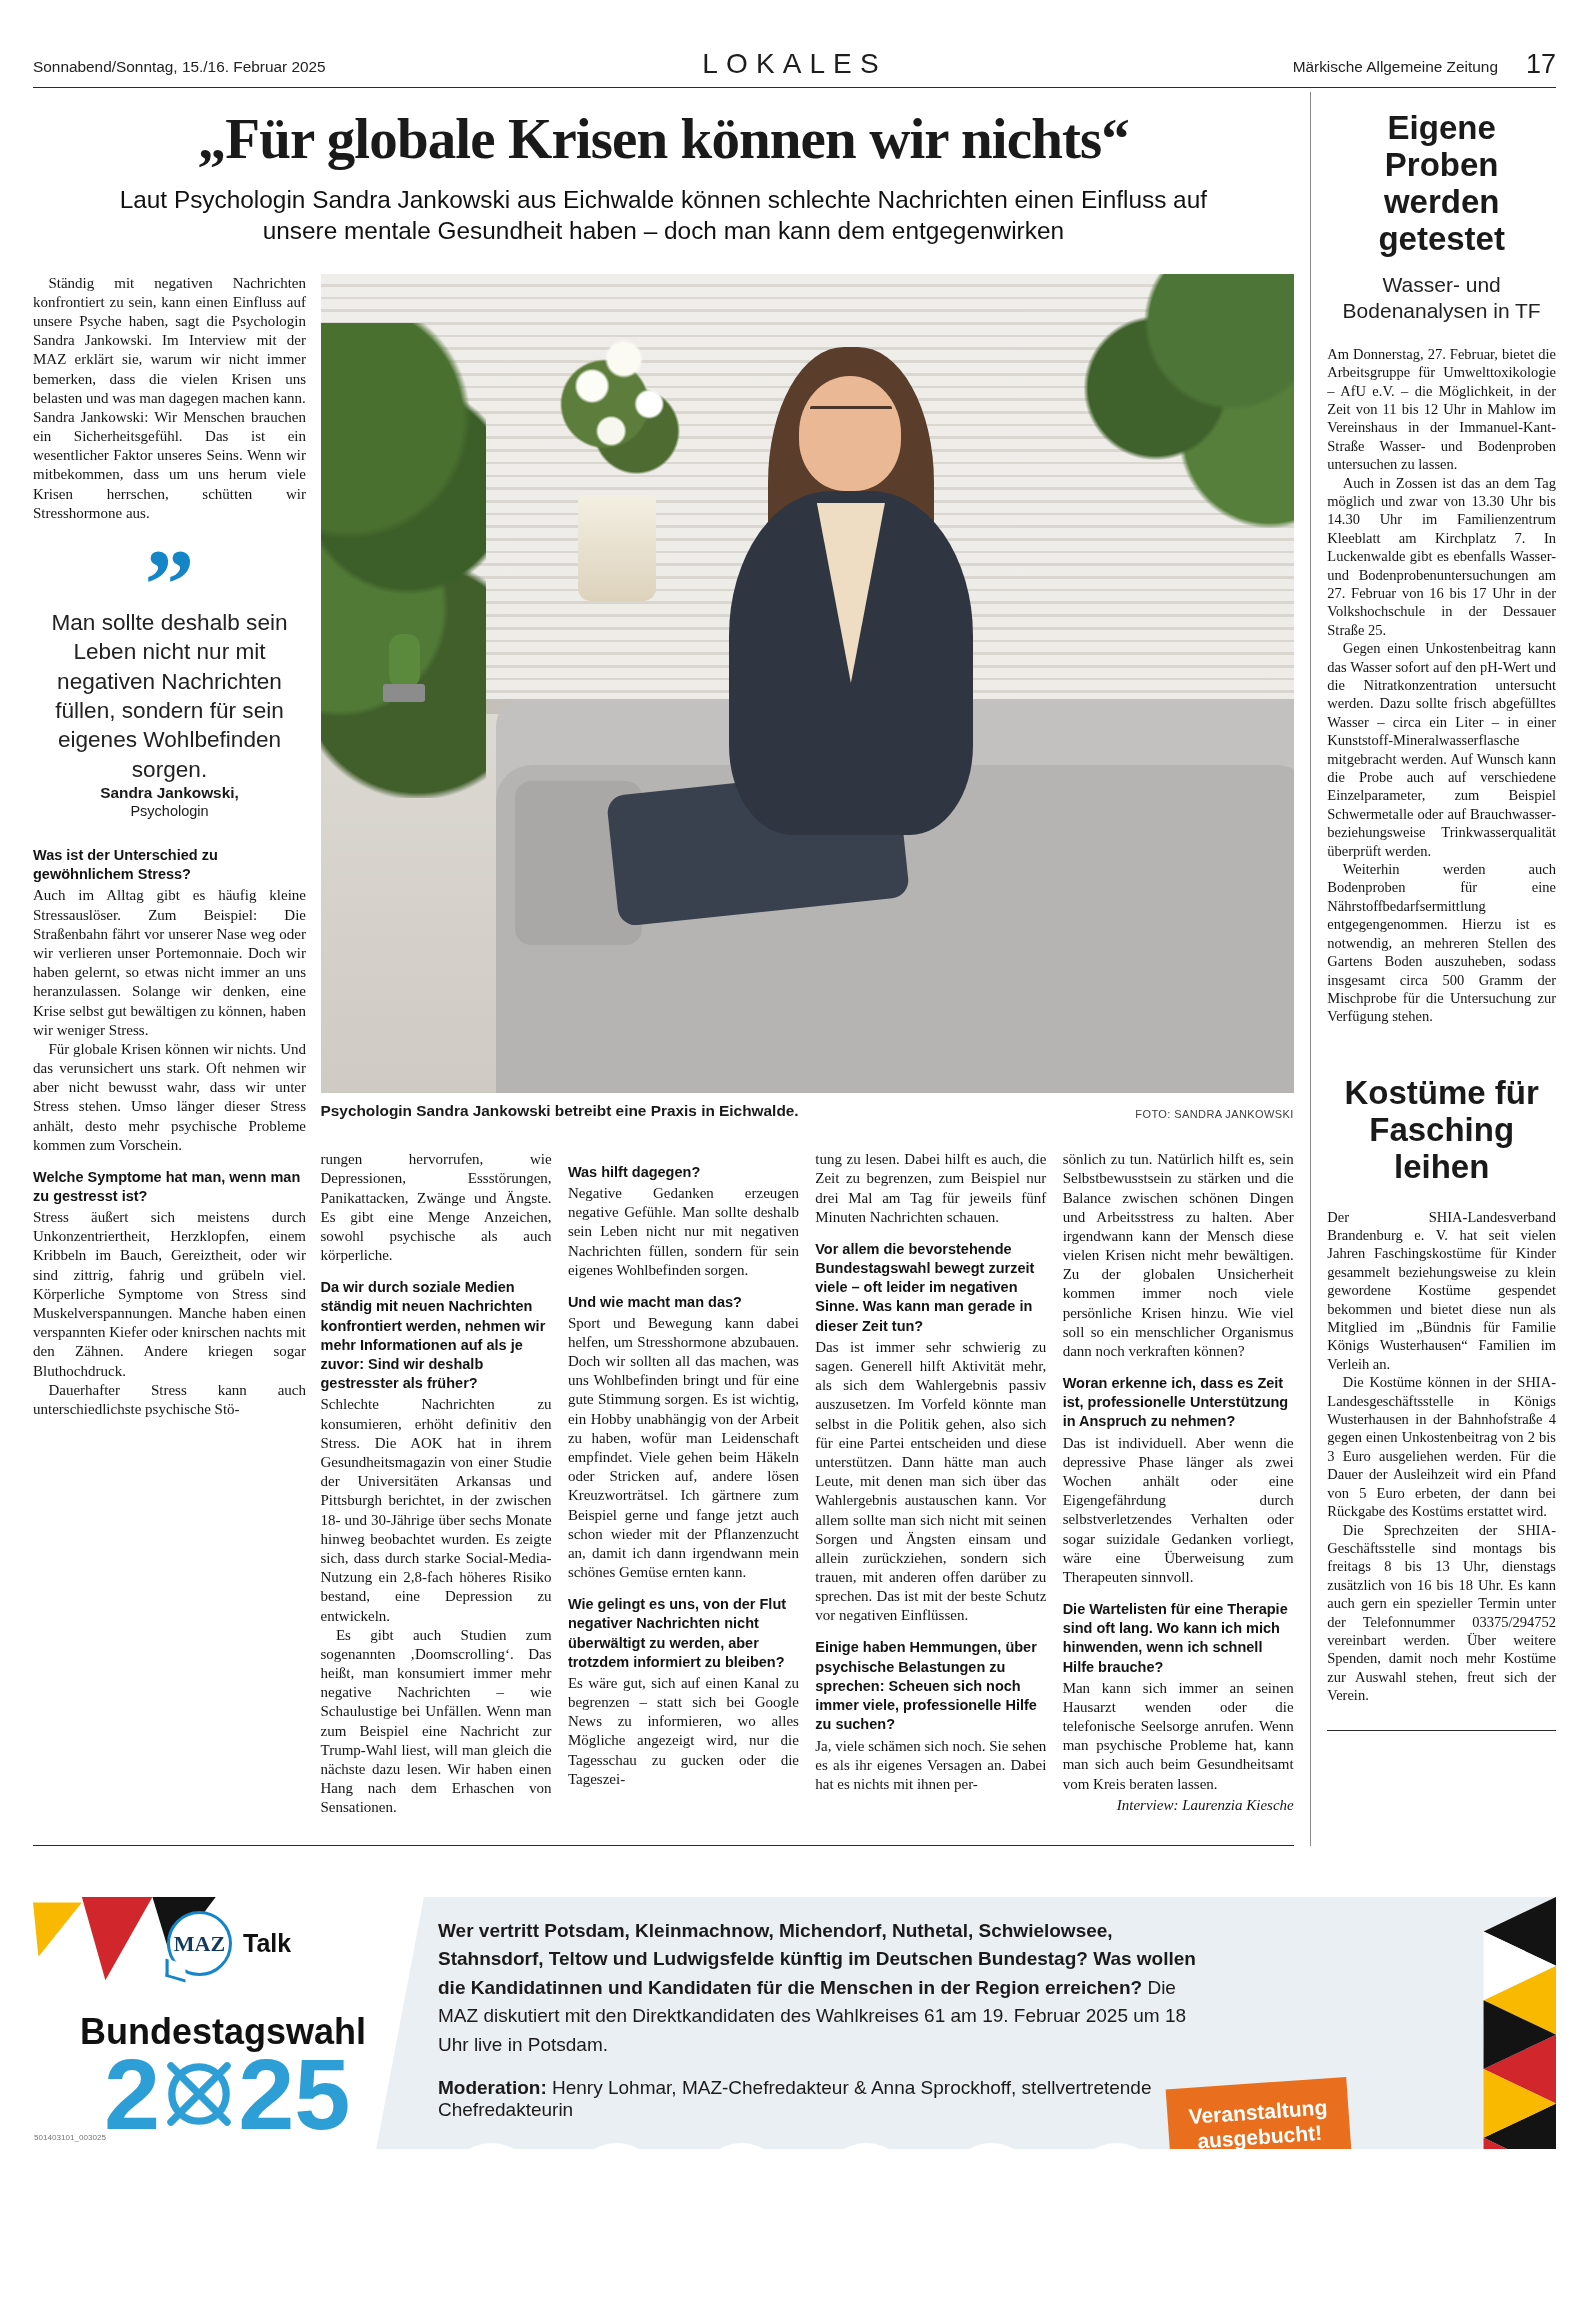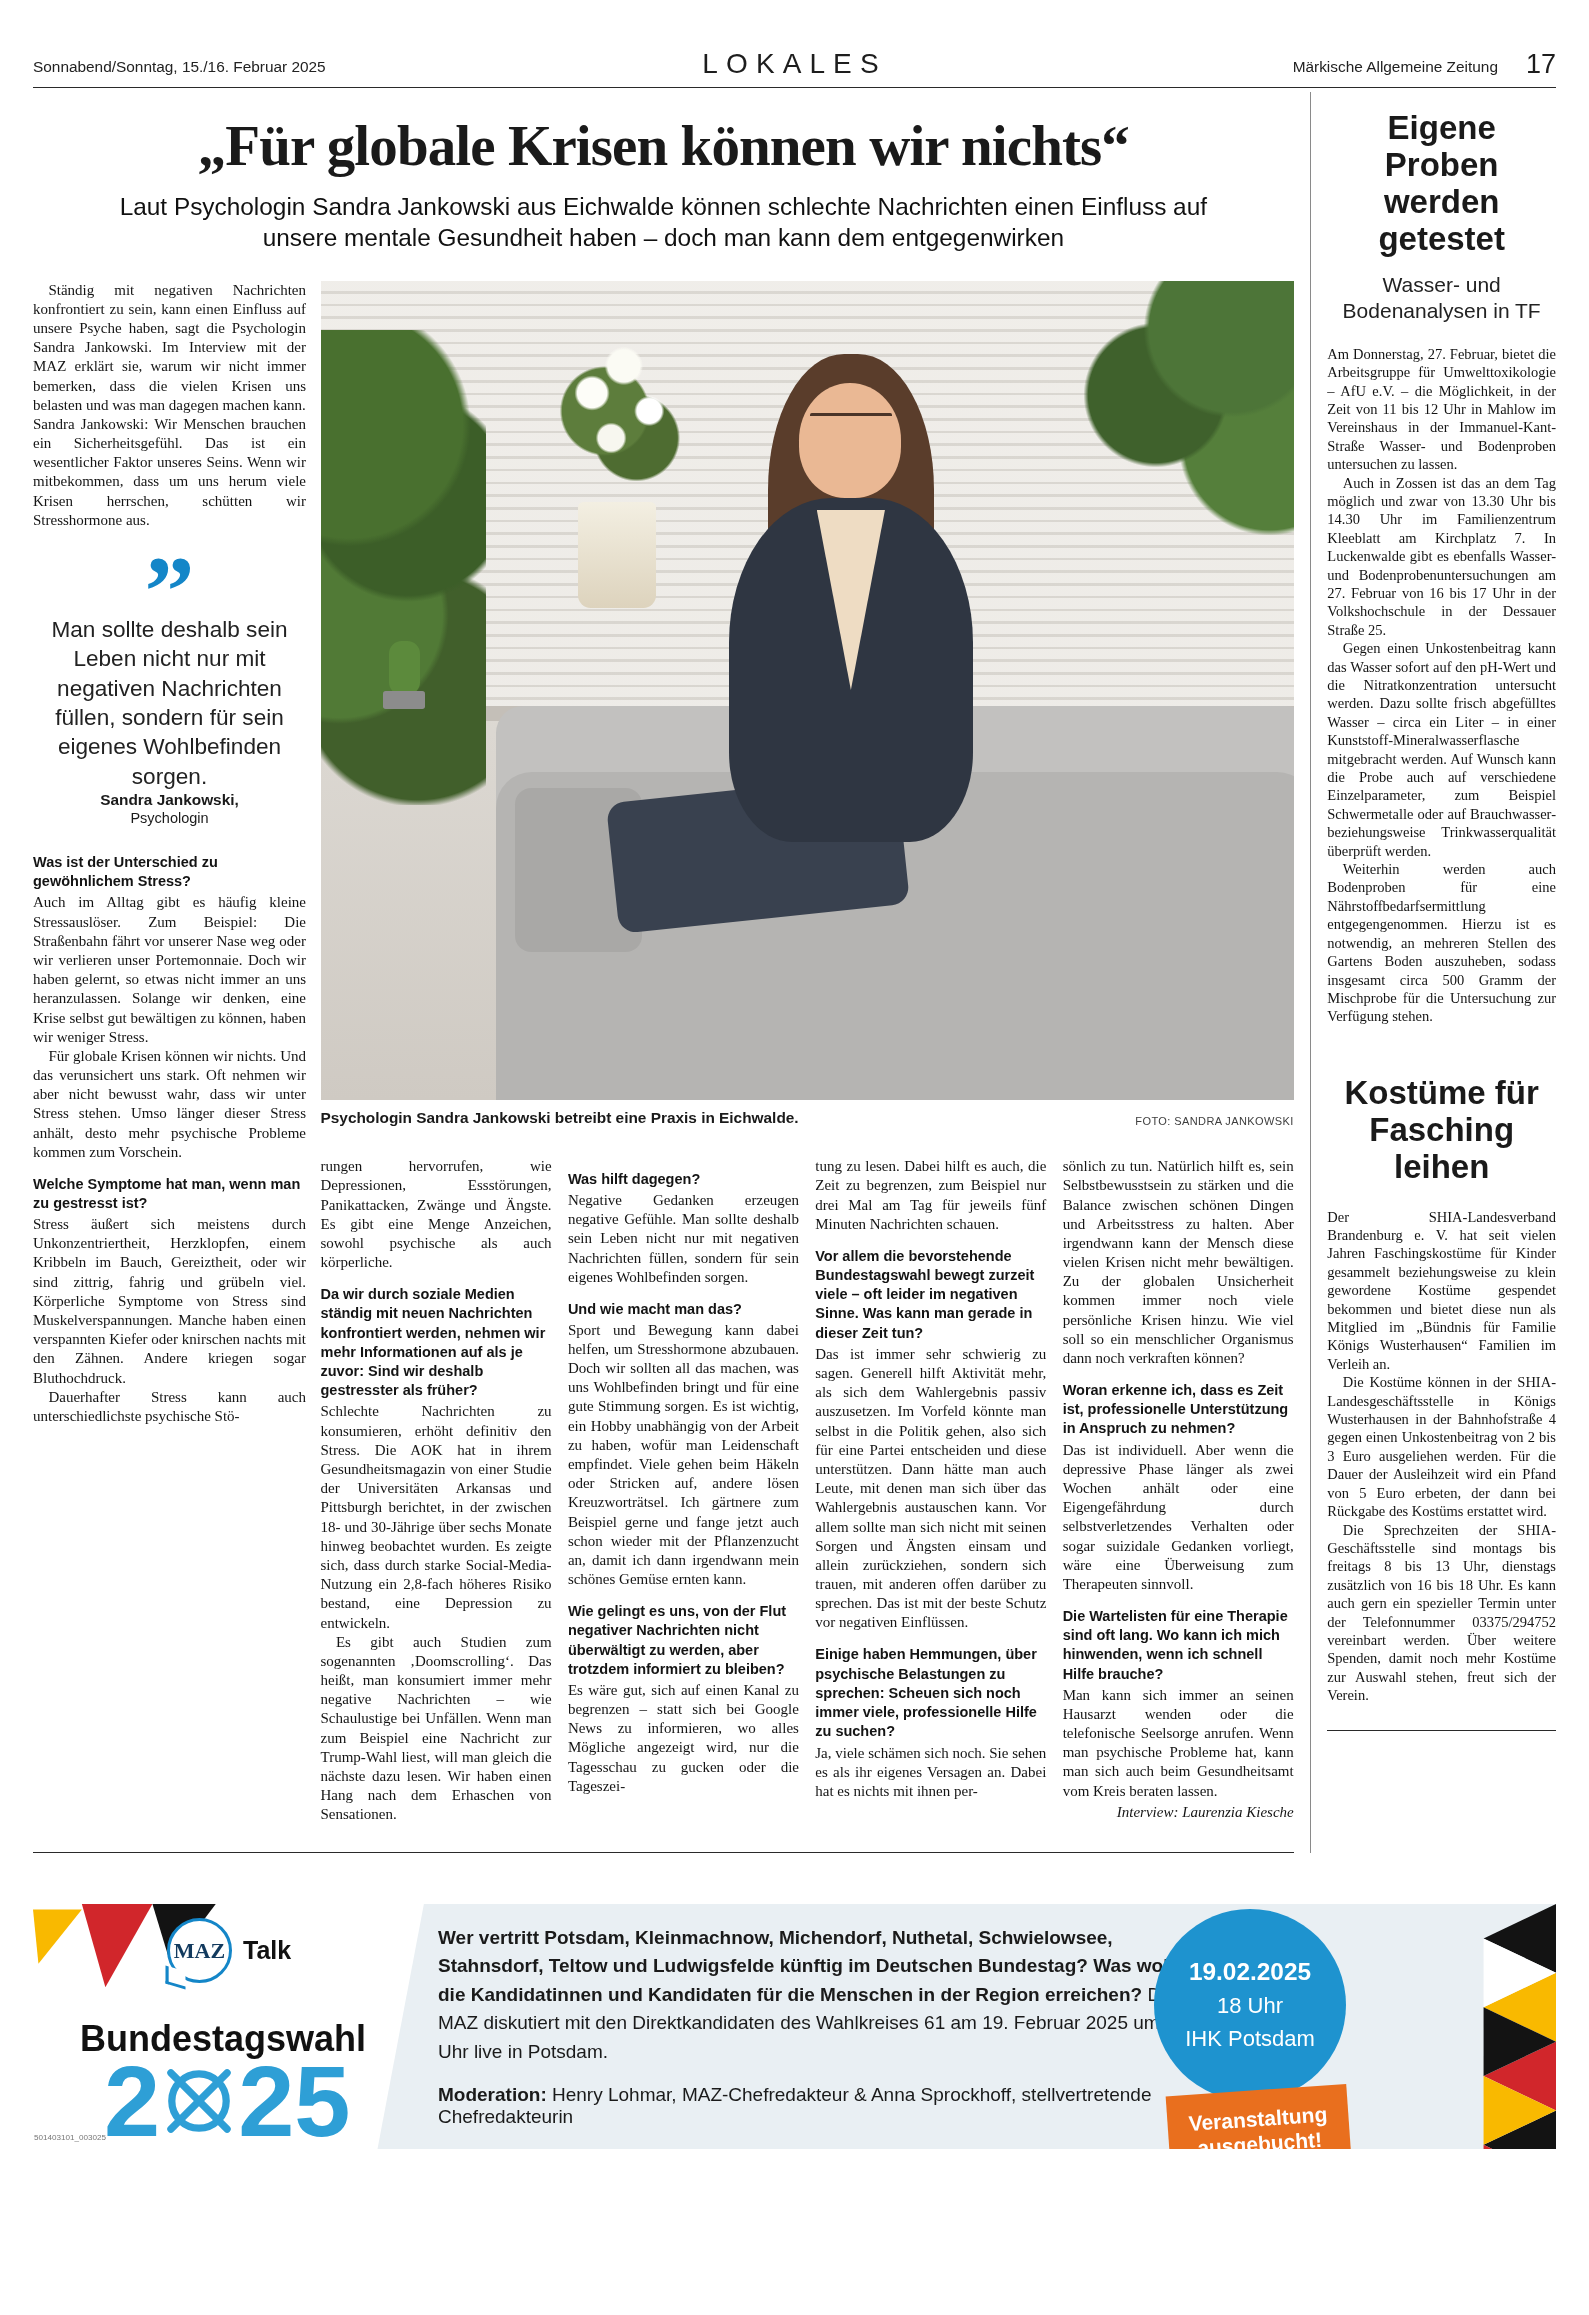--- a/index.html
+++ b/index.html
@@ -16,21 +16,21 @@
   .h-paper { font-family:"Liberation Sans", sans-serif; font-size:15.4px; color:#222; }
   .h-page  { font-family:"Liberation Sans", sans-serif; font-size:27px; color:#1d1d1d; line-height:0.9; }
 
   
   .content { display:flex; margin-top:3.6px; }
   .main { flex:0 0 1277px; padding-right:16.3px; padding-top:12.7px; }
   .sidebar { flex:1; border-left:0.9px solid #8a8a8a; padding-left:16.3px; padding-top:9px; }
 
   
   .headline { font-family:"Liberation Serif", serif; font-weight:700; font-size:57px;
-    letter-spacing:-0.9px; text-align:center; margin-top:8px; }
+    letter-spacing:-0.9px; text-align:center; margin-top:1px; }
   .subhead { font-family:"Liberation Sans", sans-serif; font-size:24.4px; line-height:1.26;
     text-align:center; width:1140px; margin:14.5px auto 0; color:#111; }
 
   
   .article-body { display:flex; margin-top:27px; border-bottom:1.8px solid #2a2a2a; padding-bottom:27px; }
   .col1 { flex:0 0 273px; margin-right:14.5px; }
   .right-block { flex:1; display:flex; flex-direction:column; }
 
   .para { font-size:15px; line-height:1.28; text-align:justify; hyphens:auto; color:#141414; }
   .para.first {}
@@ -428,25 +428,20 @@
               <div class="hair"></div>
               <div class="face"></div>
               <div class="bodyy"></div>
             </div>
             <div class="cname">Linda Teuteberg</div>
             <div class="cparty">(FDP)</div>
           </div>
         </div>
     </div>
 
-    <div class="event-circle">
-      <span class="ev-date">19.02.2025</span>
-      <span class="ev-time">18 Uhr</span>
-      <span class="ev-place">IHK Potsdam</span>
-    </div>
 
     <div class="soldout">
       <div class="so-b">Veranstaltung</div>
       <div class="so-b">ausgebucht!</div>
       <div class="so-r so-gap">Seien Sie per</div>
       <div class="so-r">Livestream dabei:</div>
       <div class="so-link">MAZ-online.de/</div>
       <div class="so-link" style="margin-top:0">bundestagswahl</div>
     </div>
 

